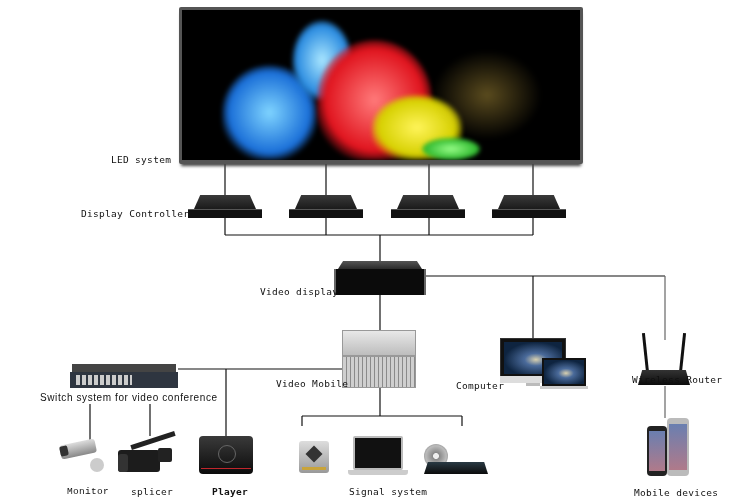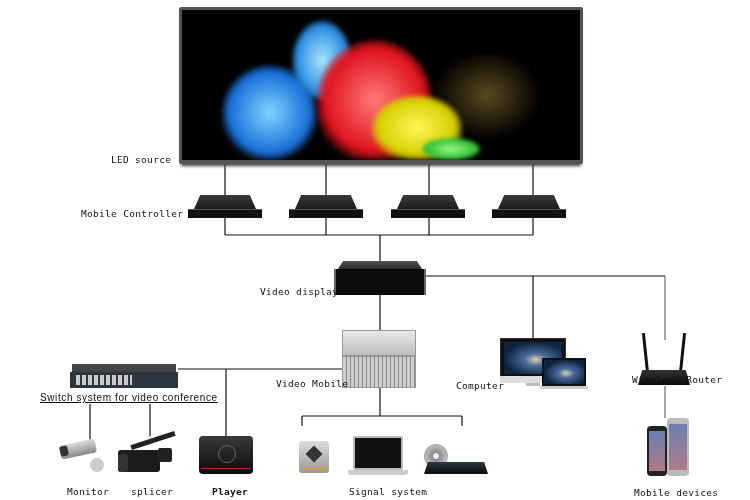--- a/index.html
+++ b/index.html
@@ -65,39 +65,39 @@
 <div class="abs led">
   <div class="screen">
     <div class="blob" style="left:40px;top:55px;width:95px;height:95px;background:radial-gradient(#7fd4ff,#1a6fd8 60%,transparent 75%);"></div>
     <div class="blob" style="left:110px;top:10px;width:60px;height:80px;background:radial-gradient(#a9e6ff,#2a8be0 60%,transparent 75%);"></div>
     <div class="blob" style="left:135px;top:30px;width:115px;height:120px;background:radial-gradient(#ff7a7a,#e0141e 60%,transparent 78%);"></div>
     <div class="blob" style="left:190px;top:85px;width:90px;height:65px;background:radial-gradient(#fff45a,#d6d000 60%,transparent 78%);"></div>
     <div class="blob" style="left:240px;top:128px;width:58px;height:22px;background:radial-gradient(#9aff8a,#2eb82e 65%,transparent 80%);border-radius:50%;"></div>
     <div class="blob" style="left:250px;top:40px;width:110px;height:90px;background:radial-gradient(rgba(180,150,60,0.5),transparent 70%);"></div>
   </div>
 </div>
-<span class="lbl" style="left:111px;top:154px;">LED source</span>
+<span class="lbl" style="left:111px;top:154px;">LED system</span>
 
 <div class="ctrl" style="left:188px;top:195px;">
     <div class="top"></div>
     <div class="front"></div>
   </div>
 <div class="ctrl" style="left:289px;top:195px;">
     <div class="top"></div>
     <div class="front"></div>
   </div>
 <div class="ctrl" style="left:391px;top:195px;">
     <div class="top"></div>
     <div class="front"></div>
   </div>
 <div class="ctrl" style="left:492px;top:195px;">
     <div class="top"></div>
     <div class="front"></div>
   </div>
-<span class="lbl" style="left:81px;top:208px;">Mobile Controller</span>
+<span class="lbl" style="left:81px;top:208px;">Display Controller</span>
 
 <div class="abs splicer">
     <div class="top"></div>
     <div class="front"></div>
   </div>
 <span class="lbl" style="left:260px;top:286px;">Video display</span>
 
 <div class="abs matrix">
     <div class="upper"></div>
     <div class="lower"></div>
@@ -134,28 +134,28 @@
       <div style="position:absolute;left:2px;top:6px;right:2px;bottom:6px;background:linear-gradient(#6a7fb0,#b07a8a);"></div>
     </div>
 </div>
 <span class="lbl" style="left:634px;top:487px;">Mobile devices</span>
 
 <div class="abs switch">
     <div class="top"></div>
     <div class="front"></div>
     <div class="ports"></div>
   </div>
-<span class="lbl sans" style="left:40px;top:392px;text-decoration:underline;">Switch system for video conference</span>
+<span class="lbl sans" style="left:40px;top:392px;">Switch system for video conference</span>
 
 <div class="dev" style="left:60px;top:438px;width:48px;height:38px;">
   <div style="position:absolute;left:0;top:4px;width:36px;height:14px;background:linear-gradient(#ddd,#888);border-radius:3px;transform:rotate(-12deg);"></div>
   <div style="position:absolute;left:0;top:8px;width:8px;height:10px;background:#333;border-radius:2px;transform:rotate(-12deg);"></div>
   <div style="position:absolute;left:30px;top:20px;width:14px;height:14px;background:#ccc;border-radius:50%;"></div>
 </div>
-<span class="lbl" style="left:67px;top:486px;">Monitor</span>
+<span class="lbl" style="left:67px;top:486px;font-family:Liberation Mono, monospace;">Monitor</span>
 
 <div class="dev" style="left:118px;top:430px;width:60px;height:46px;">
   <div style="position:absolute;left:0;top:20px;width:42px;height:22px;background:#1c1c1c;border-radius:3px;"></div>
   <div style="position:absolute;left:0;top:24px;width:10px;height:18px;background:#333;border-radius:3px;"></div>
   <div style="position:absolute;left:12px;top:8px;width:46px;height:5px;background:#222;transform:rotate(-18deg);"></div>
   <div style="position:absolute;left:40px;top:18px;width:14px;height:14px;background:#222;border-radius:2px;"></div>
 </div>
 <span class="lbl" style="left:131px;top:486px;">splicer</span>
 
 <div class="dev" style="left:199px;top:436px;width:54px;height:38px;background:linear-gradient(#3a3a3a,#0b0b0b);border-radius:4px;">

